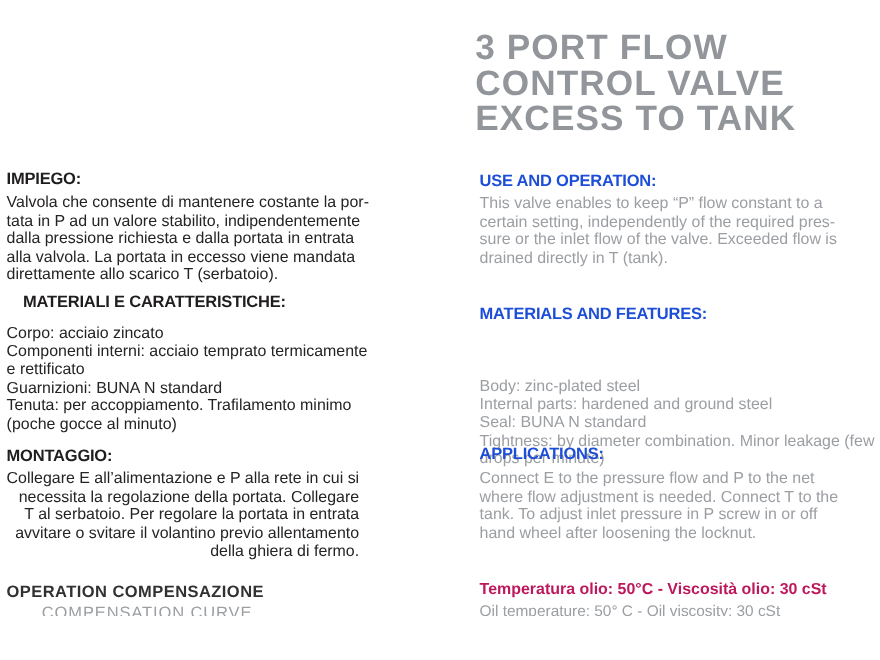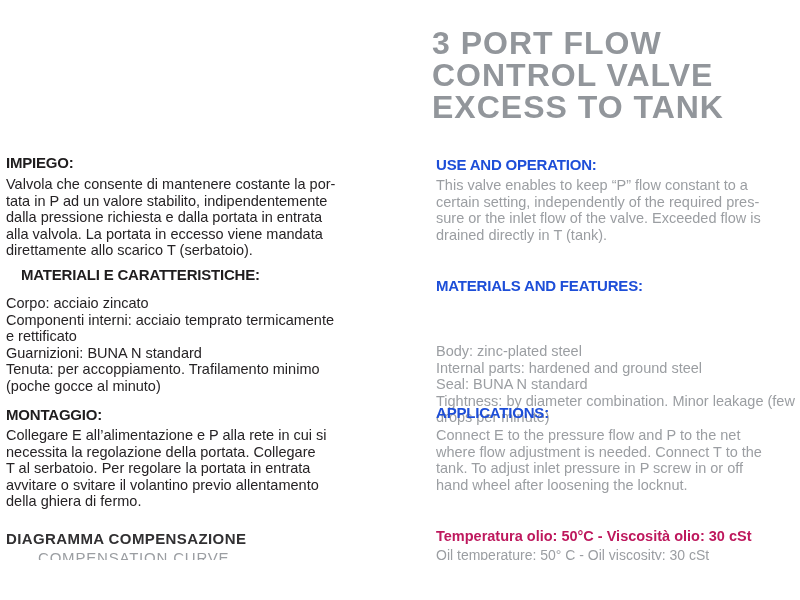--- a/index.html
+++ b/index.html
@@ -70,21 +70,21 @@
     color: #9b9ea2;
     white-space: pre;
   }
 
   
   .pos-impiego-h   { left: 6px; top: 154px; }
   .pos-impiego-b   { left: 6px; top: 176px; }
   .pos-materiali-h { left: 9px; top: 266px; margin-left: 12px; }
   .pos-materiali-b { left: 6px; top: 295px; }
   .pos-montaggio-h { left: 6px; top: 406px; text-align: right; }
-  .pos-montaggio-b { left: 6px; top: 427px; }
+  .pos-montaggio-b { left: 6px; top: 427px; text-align: right; }
   .pos-diag-it     { left: 6px; top: 530px; }
   .pos-diag-en     { left: 6px; top: 549px; }
 
   
   .pos-use-h   { left: 436px; top: 156px; }
   .pos-use-b   { left: 436px; top: 177px; }
   .pos-mat-h   { left: 436px; top: 277px; }
   .pos-mat-b   { left: 436px; top: 295px; margin-top: 48px; }
   .pos-app-h   { left: 436px; top: 404px; }
   .pos-app-b   { left: 436px; top: 427px; }
@@ -115,21 +115,21 @@
 Tenuta: per accoppiamento. Trafilamento minimo
 (poche gocce al minuto)</div>
 
   <div class="abs heading dark pos-montaggio-h">MONTAGGIO:</div>
   <div class="abs body-text dark pos-montaggio-b">Collegare E all’alimentazione e P alla rete in cui si
 necessita la regolazione della portata. Collegare
 T al serbatoio. Per regolare la portata in entrata
 avvitare o svitare il volantino previo allentamento
 della ghiera di fermo.</div>
 
-  <div class="abs label-bold-caps pos-diag-it">DIAGRAMMA COMPENSAZIONE</div>
+  <div class="abs label-bold-caps pos-diag-it">OPERATION COMPENSAZIONE</div>
   <div class="abs label-gray-caps pos-diag-en">COMPENSATION CURVE</div>
 
   <div class="abs heading gray pos-use-h">USE AND OPERATION:</div>
   <div class="abs body-text gray pos-use-b">This valve enables to keep “P” flow constant to a
 certain setting, independently of the required pres-
 sure or the inlet flow of the valve. Exceeded flow is
 drained directly in T (tank).</div>
 
   <div class="abs heading gray pos-mat-h">MATERIALS AND FEATURES:</div>
   <div class="abs body-text gray pos-mat-b">Body: zinc-plated steel

